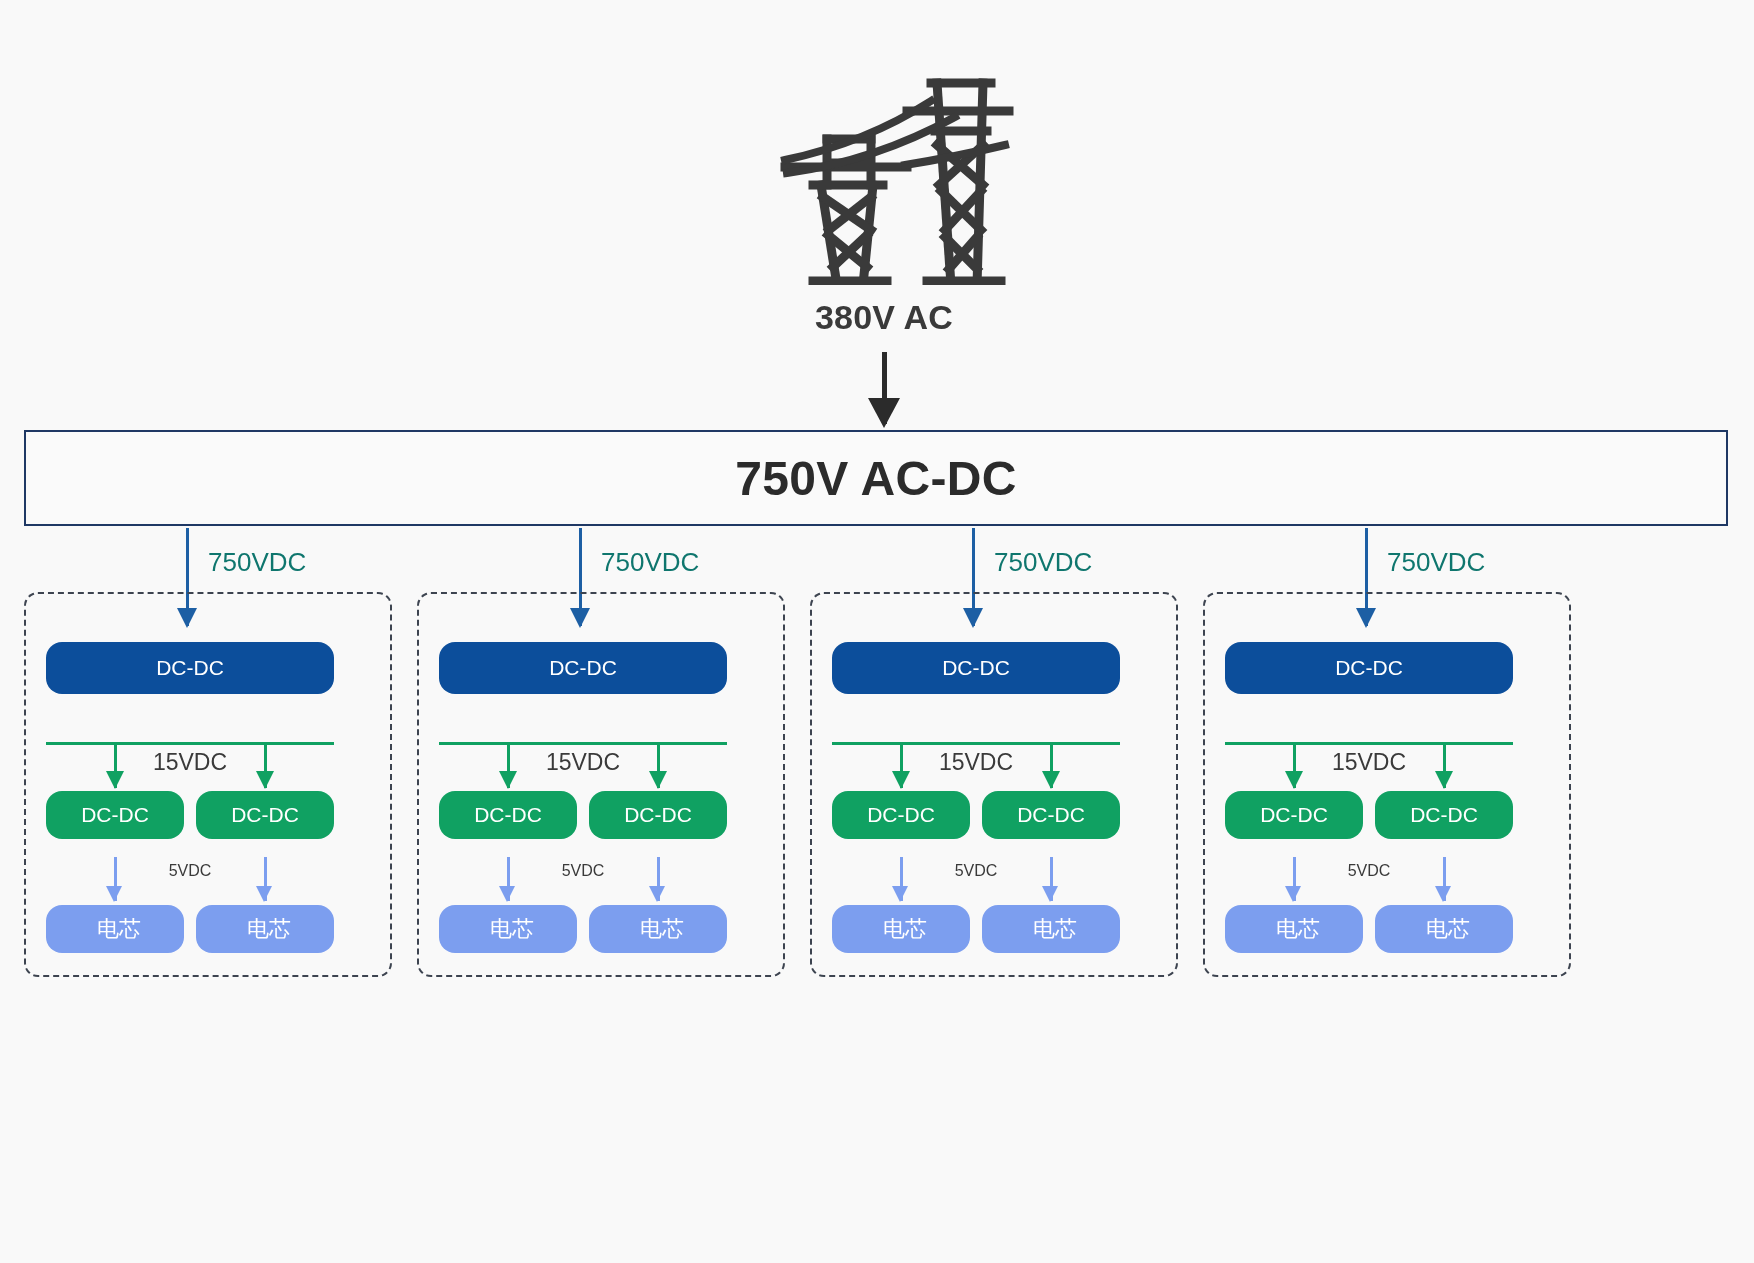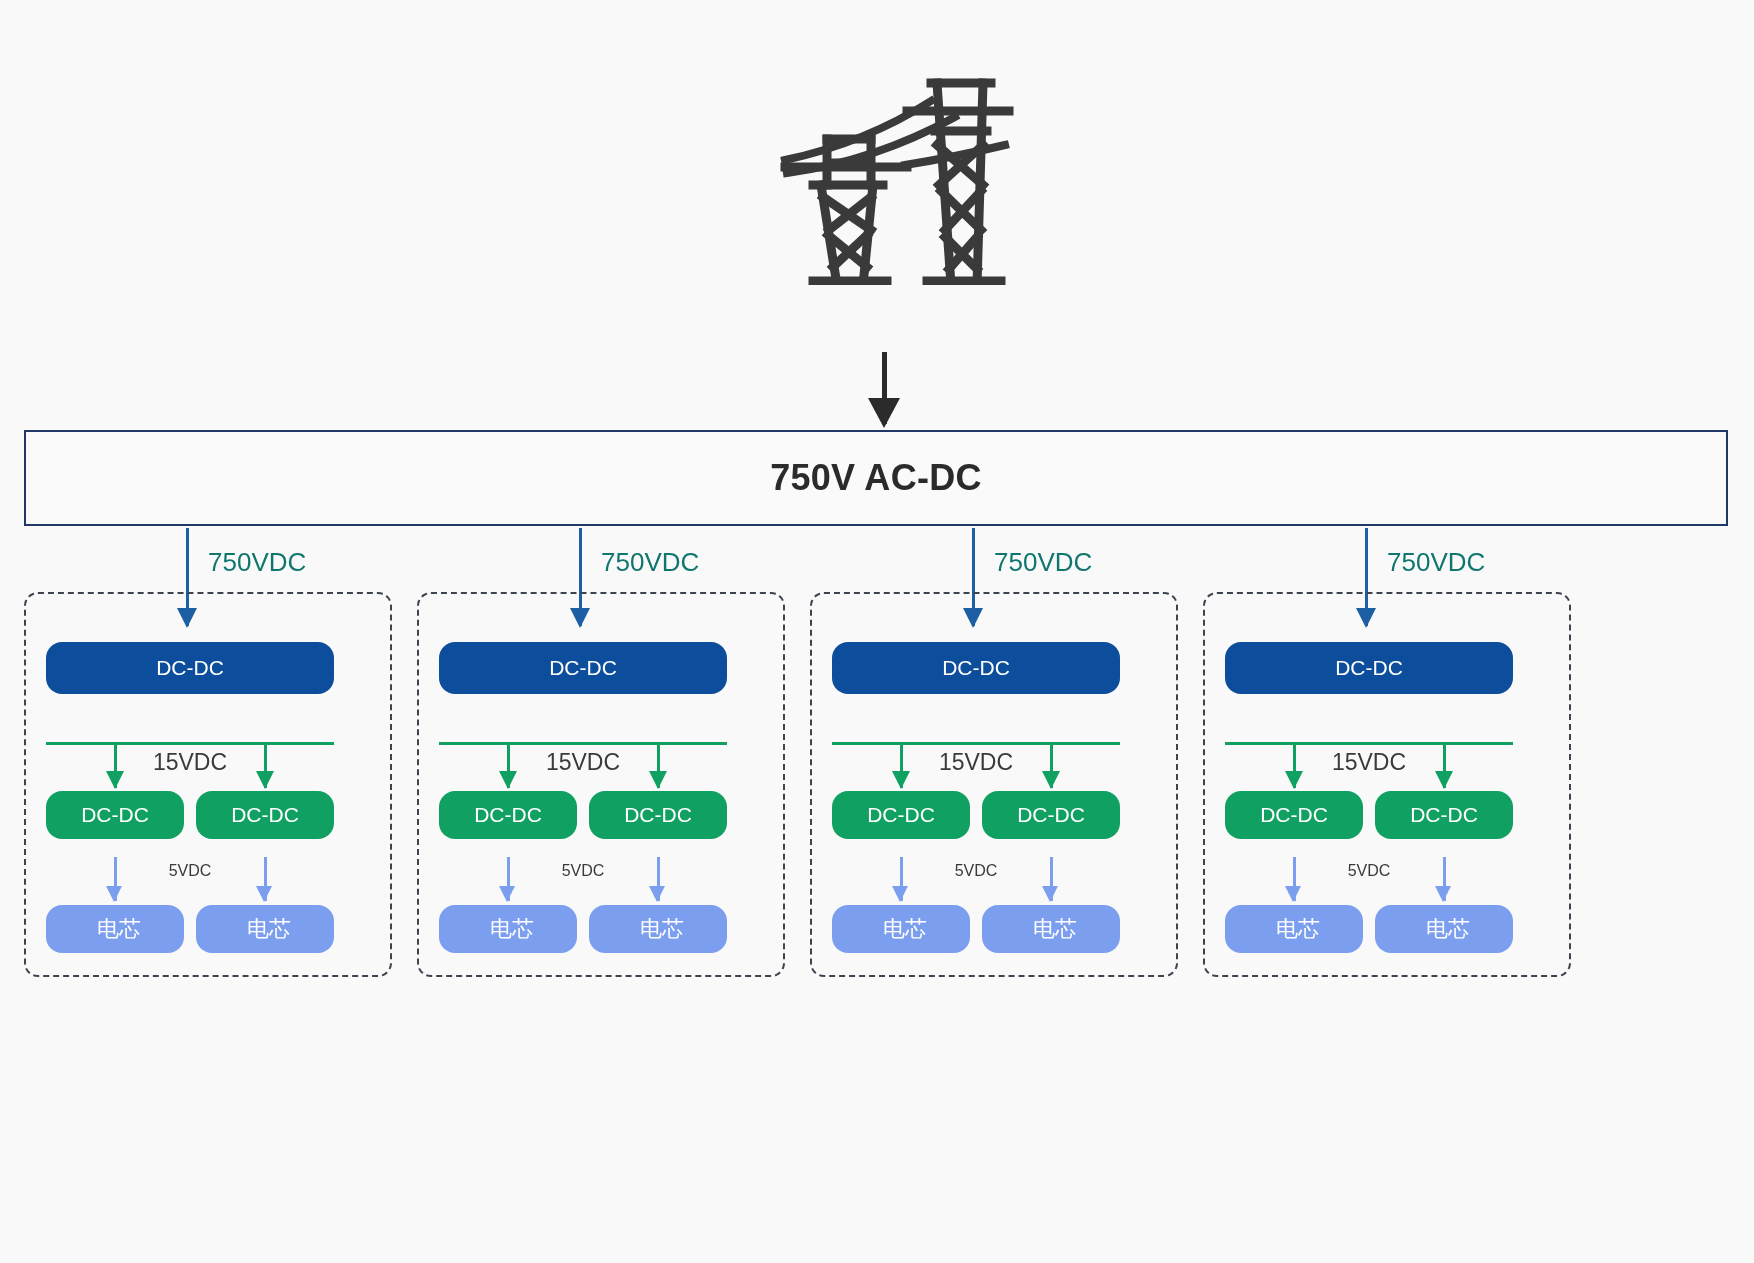--- a/index.html
+++ b/index.html
@@ -53,21 +53,21 @@
     width: 1704px;
     height: 96px;
     border: 2px solid #1f3864;
     background: #fafafa;
     box-sizing: border-box;
     display: flex;
     align-items: center;
     justify-content: center;
   }
   .acdc-box .acdc-title {
-    font-size: 36px;
+    font-size: 48px;
     font-weight: 700;
     color: #2b2b2b;
     letter-spacing: 0.3px;
   }
 
   
   .group {
     position: absolute;
     width: 368px;
     height: 385px;
@@ -292,20 +292,21 @@
       <path d="M190 192 L222 224"></path>
       <path d="M222 192 L194 224"></path>
       <path d="M172 236 L246 236"></path>
 
       <path d="M30 115 Q110 98 176 56" stroke-width="8" fill="none"></path>
       <path d="M150 120 Q200 112 250 100" stroke-width="8" fill="none"></path>
       <path d="M32 128 Q120 116 200 72" stroke-width="8" fill="none"></path>
     </svg>
   </div>
 
+  <div class="source-label">380V AC</div>
 
   <div class="ac-arrow">
     <div class="shaft"></div>
     <div class="head"></div>
   </div>
 
   <div class="acdc-box">
     <span class="acdc-title">750V AC-DC</span>
   </div>
 

